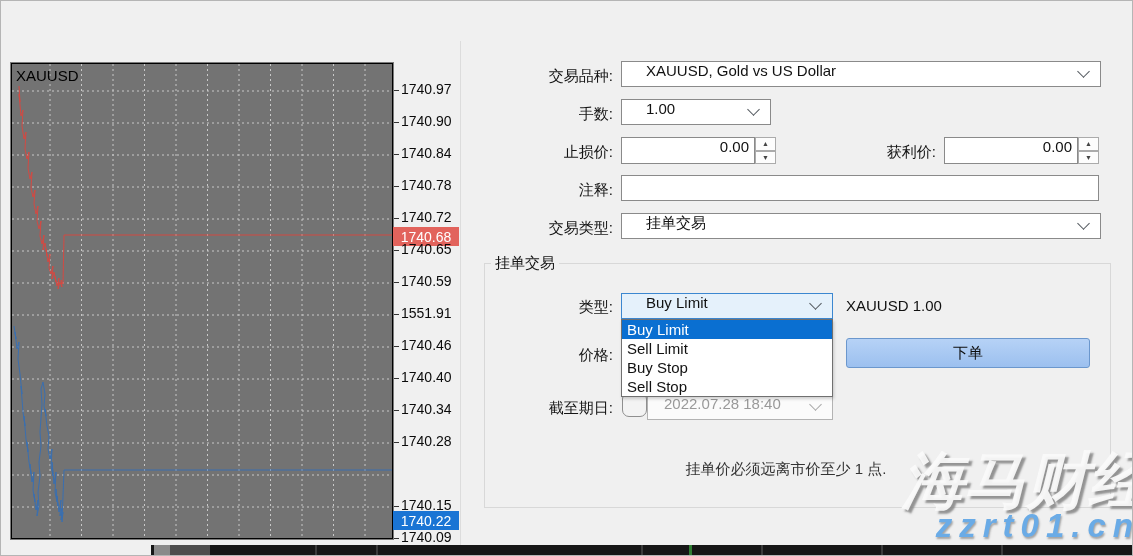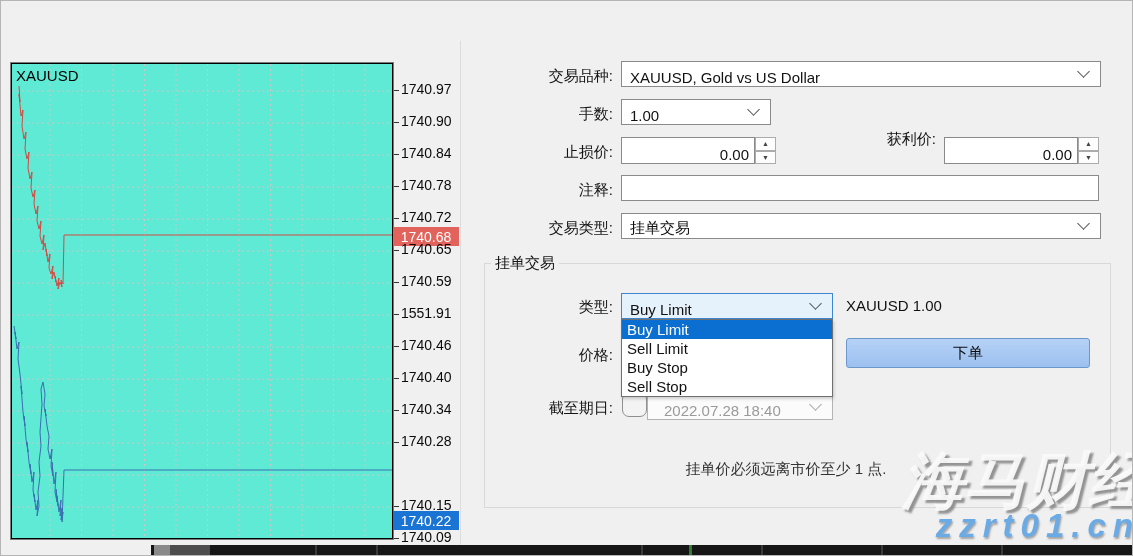--- a/index.html
+++ b/index.html
@@ -8,35 +8,35 @@
   
   .titlebar{position:absolute;left:0;top:0;right:0;height:40px;background:#ffffff;}
   .title{position:absolute;left:16px;top:9px;font-size:17px;color:#141414;}
   .tb-btn{position:absolute;top:0;width:46px;height:40px;display:flex;align-items:center;justify-content:center;color:#222;cursor:pointer;}
   .tb-min{right:134px;font-size:14px;}
   .tb-max{right:72px;}
   .tb-max .box{width:13px;height:13px;border:1px solid #d2d2d2;}
   .tb-close{right:14px;font-size:19px;font-weight:400;}
   
   .chart-frame{position:absolute;left:9px;top:61px;width:382px;height:476px;background:#fff;border:1px solid #7a7a7a;}
-  .chart-plot{position:absolute;left:0;top:0;width:380px;height:474px;border:1px solid #000;background:#5eead4;box-sizing:content-box;}
+  .chart-plot{position:absolute;left:0;top:0;width:380px;height:474px;border:1px solid #000;background:#737373;box-sizing:content-box;}
   .chart-plot svg{position:absolute;left:0;top:0;}
   .chart-symbol{position:absolute;left:4px;top:3px;font-size:15px;color:#000;z-index:2;}
   .scale-zone{position:absolute;left:394px;top:62px;width:66px;height:486px;}
   .ytick{position:absolute;left:6px;font-size:14px;color:#0a0a0a;white-space:nowrap;}
   .ytick::before{content:"";position:absolute;left:-7px;top:9px;width:5px;height:1px;background:#333;}
   .price-tag{position:absolute;left:-2px;width:66px;height:19px;color:#fff;font-size:14px;
              display:flex;align-items:center;justify-content:center;}
   .tag-ask{background:#e2635c;}
   .tag-bid{background:#1a74d4;margin-top:48px;}
   .vsep{position:absolute;left:459px;top:40px;bottom:0;width:1px;background:#dcdcdc;}
   
   .flabel{position:absolute;left:480px;width:132px;text-align:right;font-size:15px;color:#141414;white-space:nowrap;}
   .fld{position:absolute;background:#fff;border:1px solid #8a8a8a;font-size:15px;color:#111;
-       display:flex;align-items:flex-end;box-sizing:border-box;padding:0 8px;}
+       display:flex;align-items:flex-start;box-sizing:border-box;padding:0 24px;}
   .chev{position:absolute;right:12px;top:50%;width:8px;height:8px;margin-top:-7px;
         border-right:1.6px solid #50565c;border-bottom:1.6px solid #50565c;transform:rotate(45deg);}
   .chev.gray{border-color:#a7a7a7;}
   .num{justify-content:flex-end;padding-right:5px;}
   .spin{position:absolute;width:21px;height:27px;display:flex;flex-direction:column;box-sizing:border-box;}
   .spin div{flex:1;background:#fdfdfd;border:1px solid #ababab;font-size:7px;color:#444;
             display:flex;align-items:center;justify-content:center;cursor:pointer;}
   
   .groupbox{position:absolute;left:483px;top:262px;width:625px;height:243px;border:1px solid #d8d8d8;}
   .grouplabel{position:absolute;left:6px;top:-10px;background:#f0f0f0;padding:0 4px;font-size:15px;color:#141414;}
@@ -141,21 +141,21 @@
 
   <div class="flabel" style="top:142px">止损价:</div>
   <div class="fld num" style="left:620px;top:136px;width:134px;height:27px">
     <span>0.00</span>
   </div>
   <div class="spin" style="left:754px;top:136px">
     <div>▲</div>
     <div>▼</div>
   </div>
 
-  <div class="flabel" style="left:803px;top:129px">获利价:</div>
+  <div class="flabel" style="left:803px;top:142px">获利价:</div>
   <div class="fld num" style="left:943px;top:136px;width:134px;height:27px">
     <span>0.00</span>
   </div>
   <div class="spin" style="left:1077px;top:136px">
     <div>▲</div>
     <div>▼</div>
   </div>
 
   <div class="flabel" style="top:180px">注释:</div>
   <div class="fld" style="left:620px;top:174px;width:478px;height:26px">

